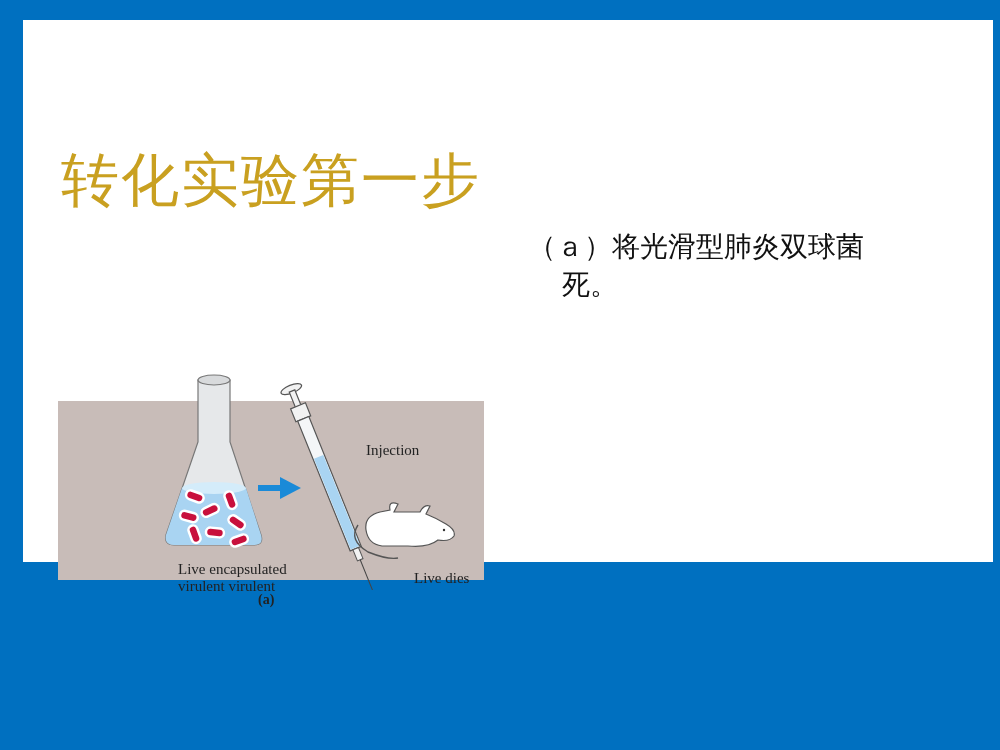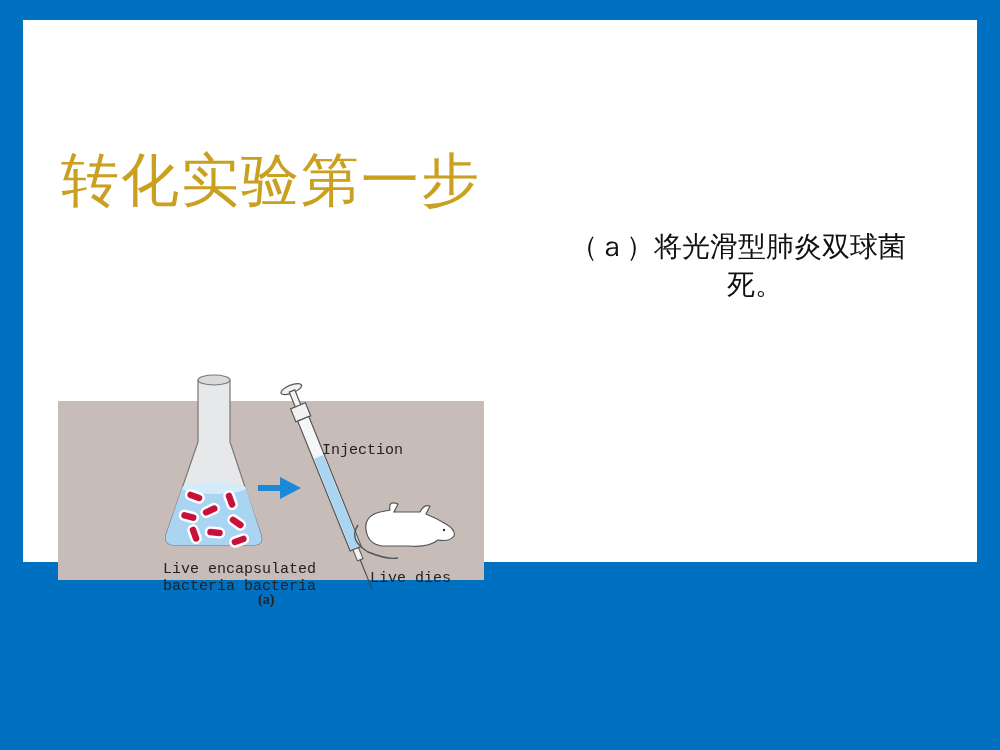--- a/index.html
+++ b/index.html
@@ -5,44 +5,45 @@
   html, body { margin: 0; padding: 0; }
   body {
     width: 1000px; height: 750px; overflow: hidden;
     background: #0070c0;
     position: relative;
     font-family: "DejaVu Sans", sans-serif;
   }
   .slide {
     position: absolute; left: 23px; top: 20px; width: 954px; height: 542px;
     background: #ffffff;
+    padding-left: 16px;
   }
   .title {
     position: absolute; left: 38px; top: 125px;
     font-family: "DejaVu Serif", serif;
     font-size: 58px; color: #c9a020; letter-spacing: 2px;
     line-height: 70px; white-space: nowrap;
   }
   .body-text {
     position: absolute; left: 505px; top: 208px; width: 420px;
-    font-size: 28px; color: #111; line-height: 38px; text-align: center;
+    font-size: 28px; color: #111; line-height: 38px;
   }
   .body-text .line { white-space: nowrap; }
   .body-text .indent { padding-left: 34px; }
   .figure {
     position: absolute; left: 35px; top: 340px; width: 426px; height: 260px;
   }
   .panel {
     position: absolute; left: 0; top: 41px; width: 426px; height: 179px;
     background: #c8bcb8;
   }
   .fig-svg { position: absolute; left: 0; top: 0; }
   .label {
-    position: absolute; font-family: Liberation Mono, monospace;
-    font-size: 15px; color: #222; line-height: 17px; white-space: nowrap;
+    position: absolute; font-family: Liberation Serif, serif;
+    font-size: 15px; color: #222; line-height: 17px; white-space: nowrap; margin-left: 44px;
   }
   .caption {
     position: absolute; left: 200px; top: 232px;
     font-family: "Liberation Serif", serif; font-weight: bold;
     font-size: 14px; color: #222;
   }
 </style>
 </head>
 <body>
 
@@ -91,20 +92,20 @@
       </g>
 
       <g>
         <path d="M300 165 Q290 180 310 192 Q330 200 340 198" fill="none" stroke="#555" stroke-width="1.4"></path>
         <path d="M308 170 Q306 156 322 152 L332 150 Q330 140 340 144 L336 152 L362 152 Q366 144 372 146 L368 154 Q378 158 388 164 Q398 170 396 176 Q392 182 380 180 Q370 188 350 186 L324 186 Q310 184 308 170 Z" fill="#ffffff" stroke="#555" stroke-width="1.2"></path>
         <circle cx="386" cy="170" r="1.2" fill="#333"></circle>
       </g>
     </svg>
 
     <div class="label" style="left:264px; top:82px;">Injection</div>
-    <div class="label" style="left:105px; top:201px; text-align:center;">
+    <div class="label" style="left:76px; top:201px; text-align:left;">
       <div>Live encapsulated</div>
-      <div>bacteria bacteria</div>
+      <div>virulent virulent</div>
     </div>
     <div class="label" style="left:312px; top:210px;">Live dies</div>
     <div class="caption">(a)</div>
   </div>
 </div>
 
 </body></html>

